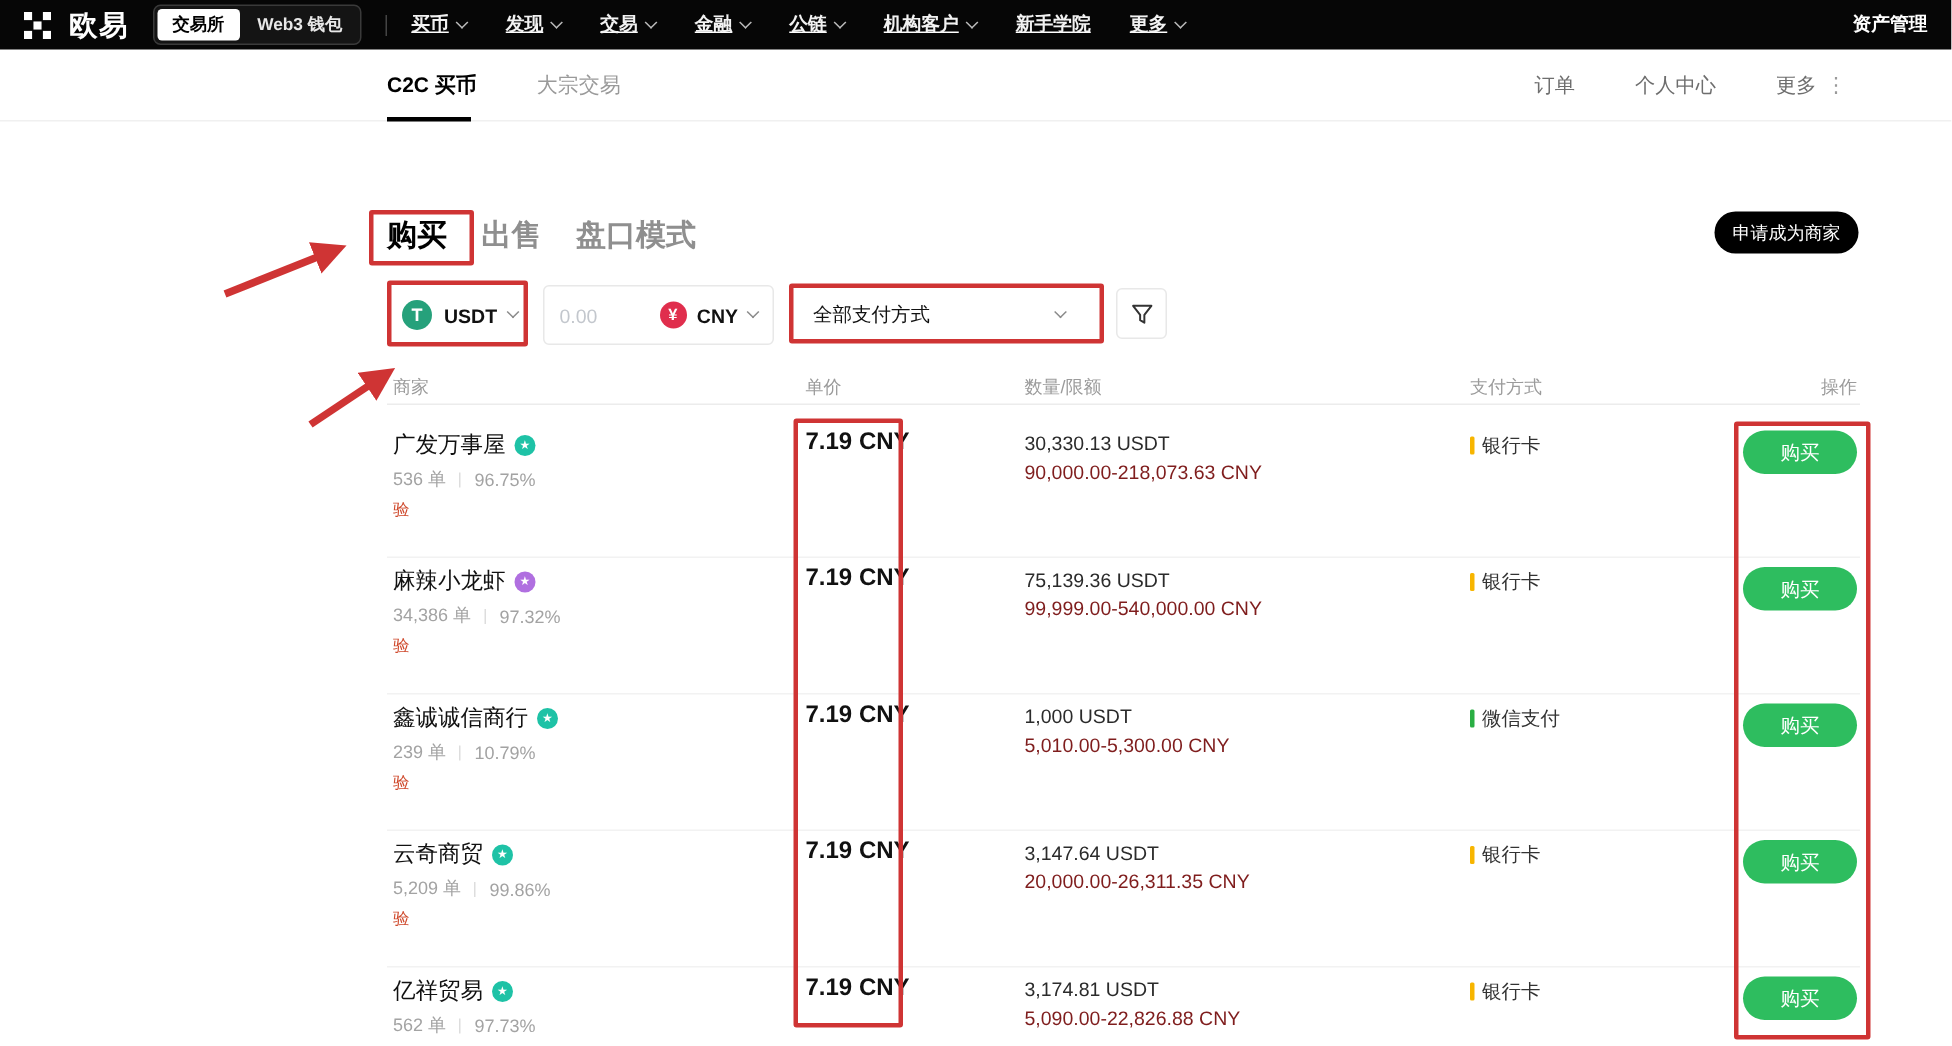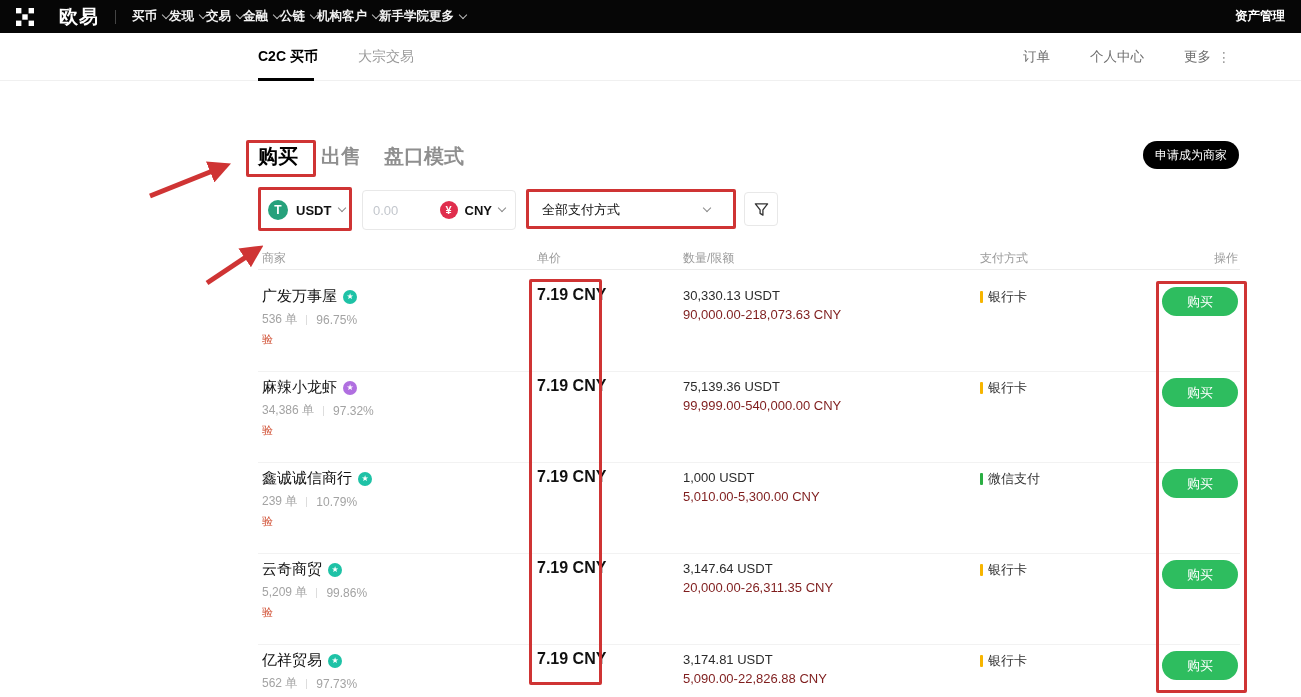--- a/index.html
+++ b/index.html
@@ -2,29 +2,29 @@
 <html><head>
 <meta charset="utf-8">
 <style>
   * { margin:0; padding:0; box-sizing:border-box; }
   html,body { width:1301px; height:697px; overflow:hidden; background:#fff;
     font-family:"Liberation Sans","DejaVu Sans",sans-serif; position:relative; }
 
   
   .topnav { position:absolute; top:0; left:0; width:1301px; height:33px; background:#060606;
     display:flex; align-items:center; padding:0 16px; color:#fff; z-index:5; }
-  .brand { display:flex; align-items:center; gap:25px; cursor:pointer; }
+  .brand { display:flex; align-items:center; gap:12px; cursor:pointer; }
   .brand-name { font-size:19px; font-weight:700; letter-spacing:1px; }
   .toggle { margin-left:16px; background:#141414; border:1px solid #3a3a3a; border-radius:5px;
     padding:2px; display:flex; gap:2px; }
   .toggle .seg { font-size:11.5px; padding:3px 10px; border-radius:3px; color:#e8e8e8;
     font-weight:600; cursor:pointer; white-space:nowrap; }
   .toggle .seg.active { background:#fff; color:#000; }
   .topnav-divider { width:1px; height:14px; background:#444; margin:0 16px; }
-  .nav-items { display:flex; align-items:center; }
+  .nav-items { display:flex; gap:26px; align-items:center;text-decoration:underline; }
   .nav-item { display:flex; align-items:center; gap:6px; font-size:12.5px; font-weight:600;
     color:#f2f2f2; cursor:pointer; white-space:nowrap; }
   .chev { width:6px; height:6px; border-right:1.5px solid #bbb; border-bottom:1.5px solid #bbb;
     transform:rotate(45deg); margin-top:-4px; display:inline-block; }
   .chev.dark { border-color:#8a8a8a; }
   .topnav-right { margin-left:auto; font-size:12.5px; font-weight:600; cursor:pointer; white-space:nowrap; }
 
   
   .subnav { position:absolute; top:33px; left:0; width:1301px; height:48px; background:#fff;
     border-bottom:1px solid #f0f0f0; display:flex; align-items:center; padding:0 70px 0 258px; }
@@ -108,20 +108,24 @@
   <div class="brand">
     <svg width="18" height="18" viewBox="0 0 18 18">
       <rect x="0" y="0" width="5.4" height="5.4" fill="#fff"></rect>
       <rect x="12.6" y="0" width="5.4" height="5.4" fill="#fff"></rect>
       <rect x="6.3" y="6.3" width="5.4" height="5.4" fill="#fff"></rect>
       <rect x="0" y="12.6" width="5.4" height="5.4" fill="#fff"></rect>
       <rect x="12.6" y="12.6" width="5.4" height="5.4" fill="#fff"></rect>
     </svg>
     <span class="brand-name">欧易</span>
   </div>
+  <div class="toggle">
+    <span class="seg active">交易所</span>
+      <span class="seg">Web3 钱包</span>
+  </div>
   <div class="topnav-divider"></div>
   <div class="nav-items">
     <div class="nav-item">
         <span>买币</span>
         <span class="chev"></span>
       </div>
       <div class="nav-item">
         <span>发现</span>
         <span class="chev"></span>
       </div>

